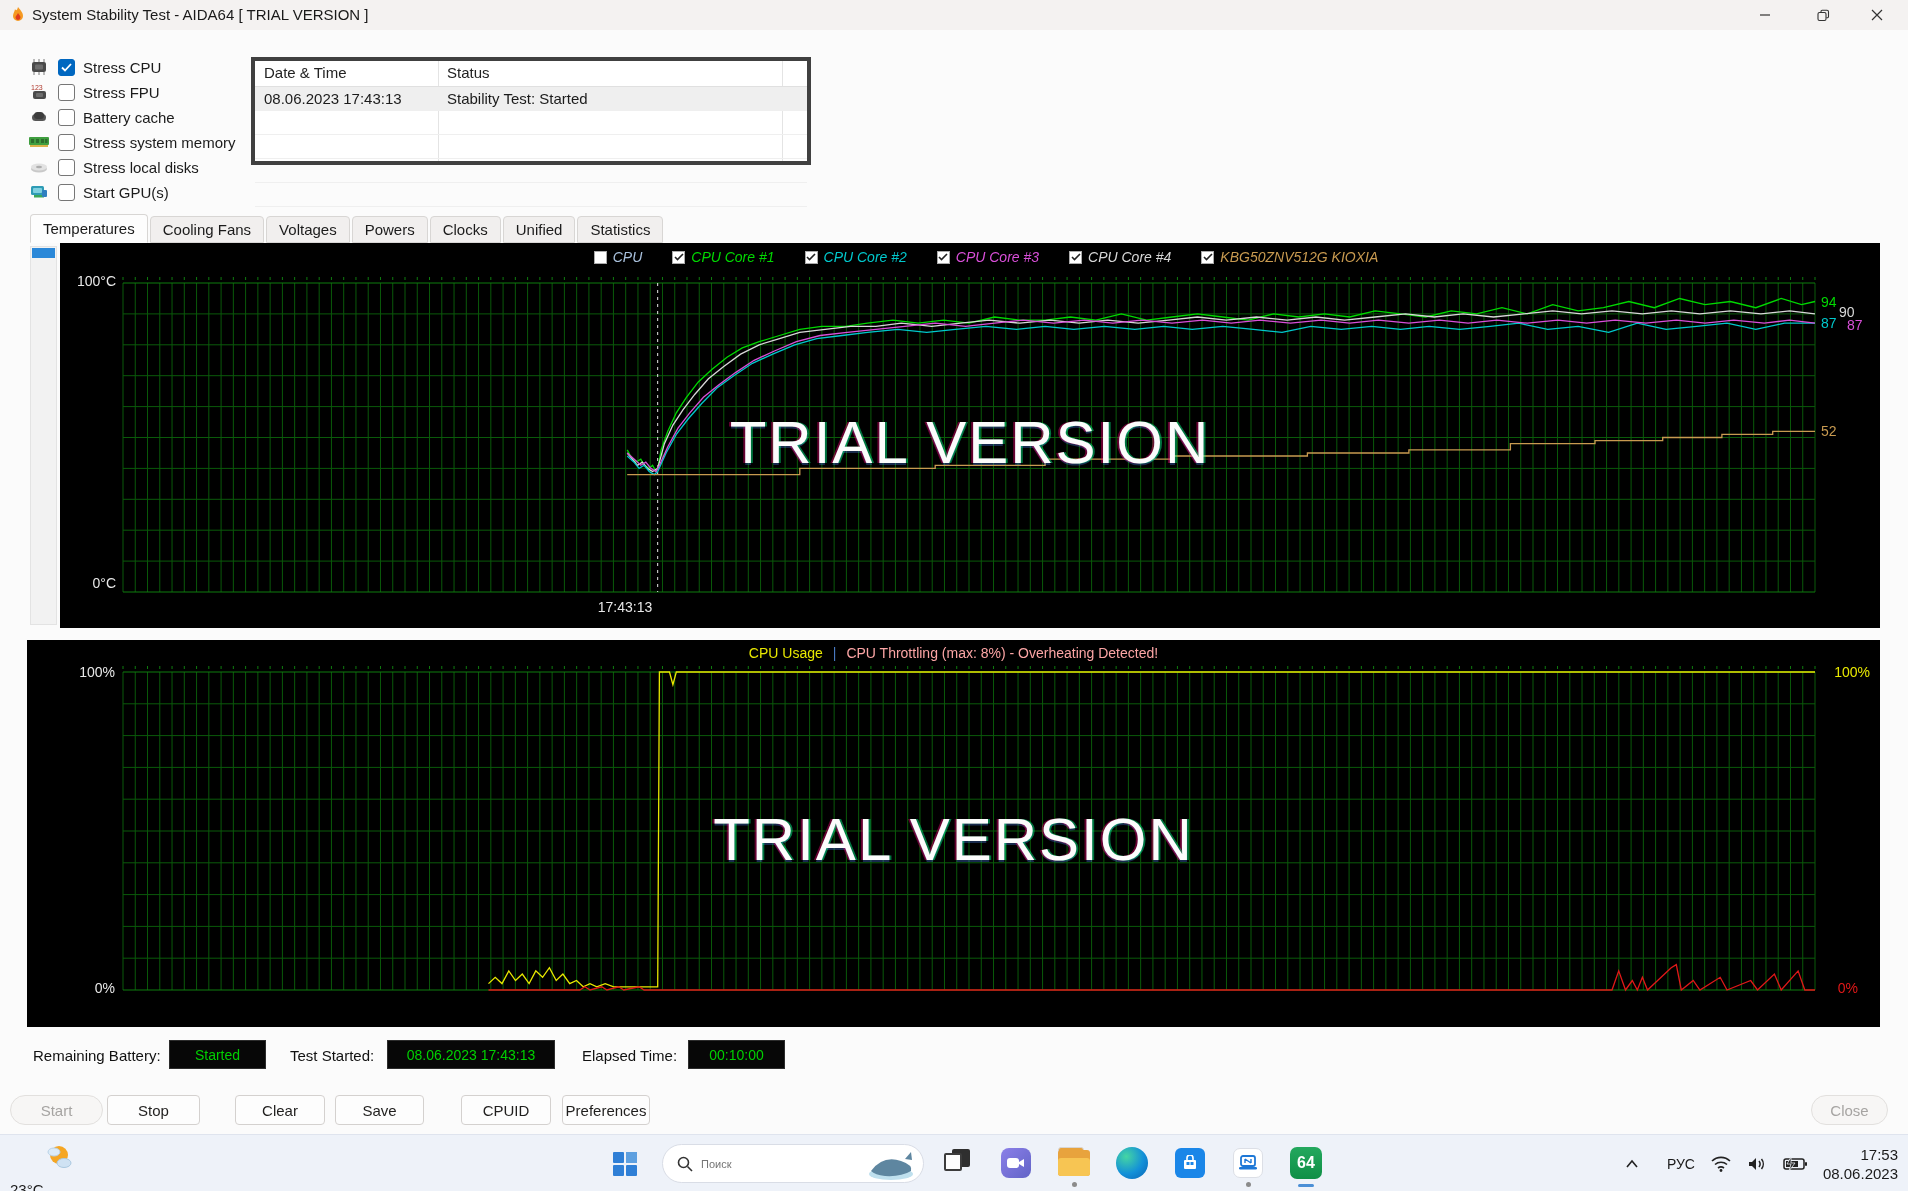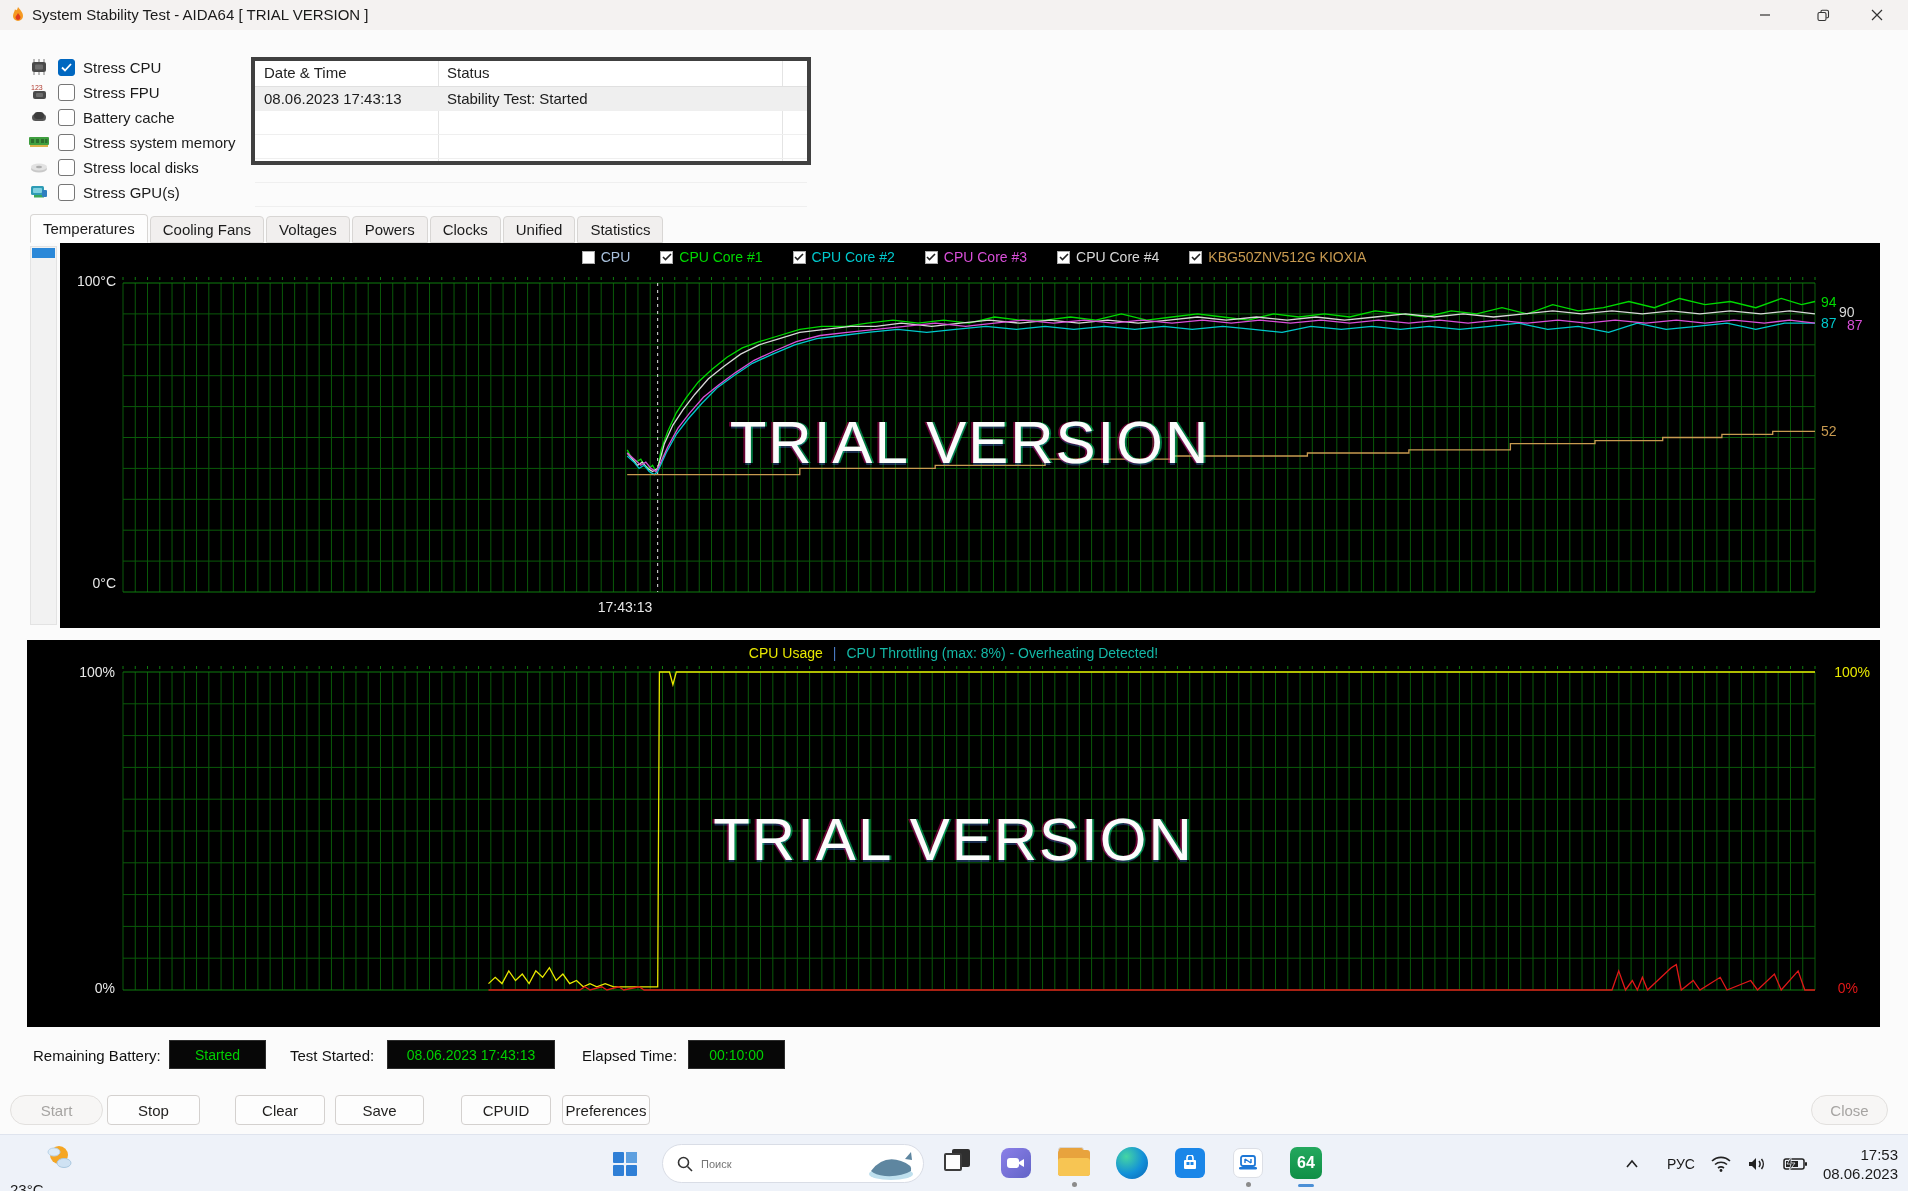--- a/index.html
+++ b/index.html
@@ -32,21 +32,21 @@
   .tab { height:27px; padding:4px 12px 0 12px; font-size:15px; color:#1b1b1b; background:#f1efee; border:1px solid #d8d6d4; border-radius:4px 4px 0 0; margin-right:2px; }
   .tab.active { background:#fdfdfd; border-bottom-color:#fdfdfd; height:29px; padding-top:5px; }
 
   
   #chart1-wrap { position:absolute; left:27px; top:243px; width:1853px; height:385px; }
   #chart1-scroll { position:absolute; left:3px; top:3px; width:27px; height:379px; background:#f2f2f2; border:1px solid #e3e3e3; }
   #chart1-thumb { position:absolute; left:1px; top:1px; width:23px; height:10px; background:#2b88d8; }
   #chart1-black { position:absolute; left:33px; top:0; width:1820px; height:385px; background:#000; }
   #chart2-wrap { position:absolute; left:27px; top:640px; width:1853px; height:387px; background:#000; }
 
-  #temp-legend { position:absolute; left:4px; top:6px; width:100%; display:flex; justify-content:center; gap:30px; }
+  #temp-legend { position:absolute; left:16px; top:6px; width:100%; display:flex; justify-content:center; gap:30px;font-style:italic; }
   .leg-item { display:flex; align-items:center; gap:6px; font-size:14px; }
   .leg-box { width:13px; height:13px; background:#fff; border:1px solid #aaa; display:flex; align-items:center; justify-content:center; }
 
   .axis-lbl { position:absolute; font-size:14px; color:#e8e8e8; white-space:nowrap; }
   .axis-lbl.right { text-align:left; }
   #usage-title { position:absolute; left:0; top:5px; width:100%; display:flex; justify-content:center; gap:10px; font-size:14px; }
 
   .watermark { position:absolute; font-size:60px; letter-spacing:2px; color:#fcfcfc; white-space:nowrap; text-align:center; width:100%;
     text-shadow:2px 0 0 rgba(0,255,140,.45), -2px 0 0 rgba(255,0,120,.40), 0 2px 0 rgba(80,140,255,.30); }
 
@@ -189,21 +189,21 @@
   <div class="stress-row" style="top:181px">
     <span class="stress-icon">
       <svg width="20" height="16" viewBox="0 0 20 16">
           <rect x="2" y="2" width="13" height="9" rx="1.5" fill="#2e9bb5"></rect>
           <rect x="4" y="4" width="9" height="5" rx="1" fill="#7fd0e0"></rect>
           <rect x="5" y="11" width="10" height="2.5" fill="#3aa65a"></rect>
           <rect x="13" y="6" width="5" height="7" rx="1" fill="#2f7fc0"></rect>
         </svg>
     </span>
     <span class="cb"></span>
-    <span class="stress-label">Stress GPU(s)</span>
+    <span class="stress-label">Start GPU(s)</span>
   </div>
 </div>
 
 <div id="log-table">
   <div class="lt-col-sep" style="left:183px"></div>
   <div class="lt-col-sep" style="left:527px"></div>
   <div class="lt-header">
     <span class="lt-cell" style="left:9px">Date &amp; Time</span>
     <span class="lt-cell" style="left:192px">Status</span>
   </div>
@@ -584,21 +584,21 @@
       </svg>
     <div class="axis-lbl" style="left:500px;top:356px;width:130px;text-align:center">17:43:13</div>
     <div class="watermark" style="left:0;top:165px">TRIAL VERSION</div>
   </div>
 </div>
 
 <div id="chart2-wrap">
   <div id="usage-title">
       <span style="color: rgb(232, 232, 0);">CPU Usage</span>
       <span style="color: rgb(72, 120, 192);">|</span>
-      <span style="color: #14b8a6;">CPU Throttling (max: 8%) - Overheating Detected!</span>
+      <span style="color: #fca5a5;">CPU Throttling (max: 8%) - Overheating Detected!</span>
     </div>
   <div class="axis-lbl" style="left:40px;top:24px;width:48px;text-align:right">100%</div>
   <div class="axis-lbl" style="left:40px;top:340px;width:48px;text-align:right">0%</div>
   <div class="axis-lbl right" style="right:10px;top:24px;color:#e8e800">100%</div>
   <div class="axis-lbl right" style="right:22px;top:340px;color:#e01818">0%</div>
   <svg id="svg-usage" class="abs" style="left:96px;top:32px;overflow:visible" width="1692" height="318">
       <line x1="0" y1="0" x2="0" y2="318" stroke="#0a5a0a" stroke-width="1"></line>
       <line x1="0" y1="-6" x2="0" y2="-3" stroke="#0f7c0f" stroke-width="1"></line>
       <line x1="12.26086956521739" y1="0" x2="12.26086956521739" y2="318" stroke="#0a5a0a" stroke-width="1"></line>
       <line x1="12.26086956521739" y1="-6" x2="12.26086956521739" y2="-3" stroke="#0f7c0f" stroke-width="1"></line>

